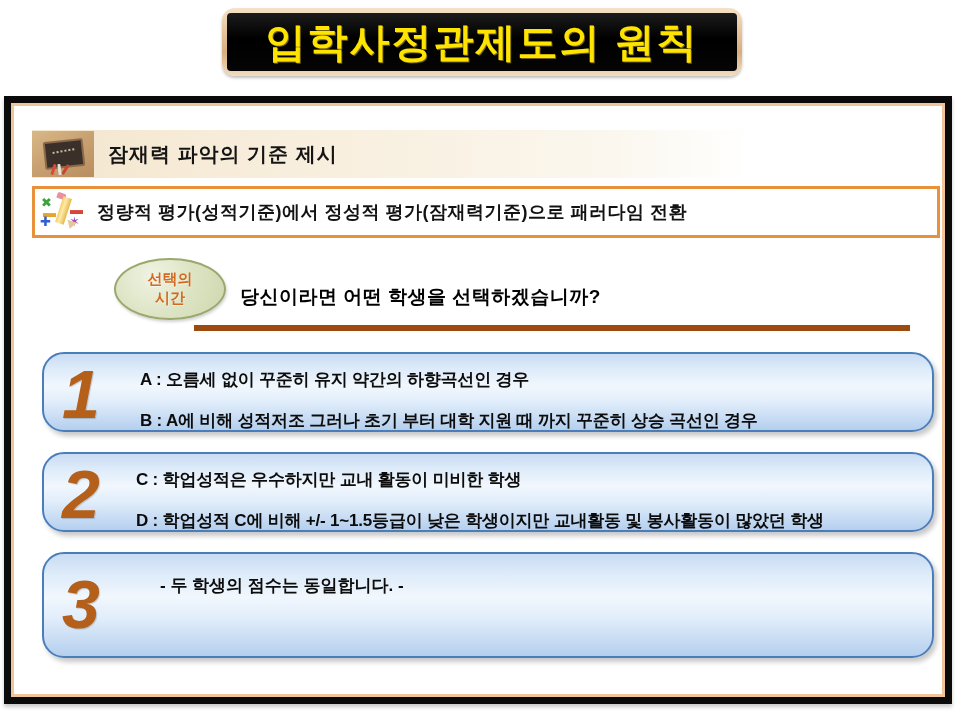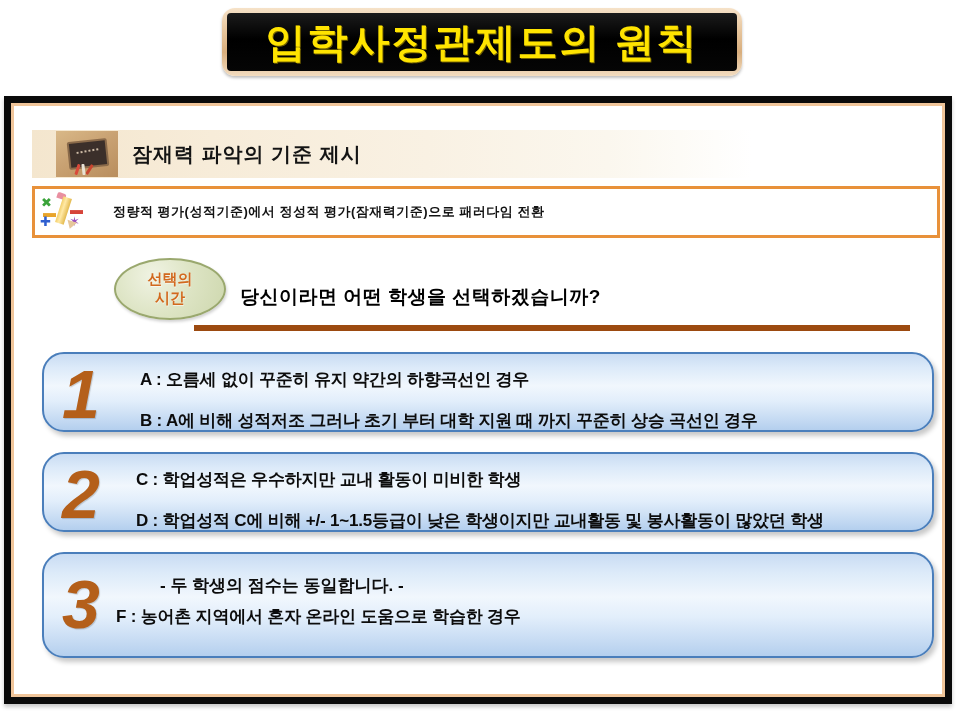--- a/index.html
+++ b/index.html
@@ -83,21 +83,20 @@
     background: linear-gradient(90deg,
        #f4e6ce 0%, #f7ecd9 25%, #f9f1e3 55%, #fbf7ee 80%, #ffffff 100%);
   }
   .heading-row {
     position: absolute;
     left: 18px;
     top: 24px;
     height: 48px;
     display: flex;
     align-items: center;
-    padding-left: 24px;
   }
   .chalkboard-icon {
     position: relative;
     width: 62px;
     height: 46px;
     flex: 0 0 auto;
     background: linear-gradient(150deg, #d9b887 0%, #c9a273 45%, #b98e5e 100%);
     overflow: hidden;
   }
   .chalkboard-icon .board {
@@ -187,22 +186,22 @@
     font-weight: bold;
     line-height: 1;
   }
   .pencil-icon .sym-x  { left: 2px;  top: 6px;  color: #3aa33a; }
   .pencil-icon .sym-eq { left: 31px; top: 13px; color: #d6443a; }
   .pencil-icon .sym-pl { left: 1px;  top: 25px; color: #2f5fd0; }
   .pencil-icon .sym-ast{ left: 30px; top: 25px; color: #9a4fc0; }
   .pencil-icon .sym-dash { left: 4px; top: 16px; color: #e8a42a; }
 
   .statement-text {
-    margin-left: 28px;
-    font-size: 13px;
+    margin-left: 12px;
+    font-size: 18px;
     font-weight: bold;
     color: #121212;
     letter-spacing: 0.5px;
     white-space: nowrap;
   }
 
   
   .choice-ellipse {
     position: absolute;
     left: 100px;
@@ -362,18 +361,17 @@
       <div class="box-lines">
         <div class="box-line">C : 학업성적은  우수하지만 교내 활동이 미비한 학생</div>
         <div class="box-line">D : 학업성적 C에 비해 +/- 1~1.5등급이 낮은 학생이지만 교내활동 및 봉사활동이 많았던 학생</div>
       </div>
     </div>
 
     <div class="num-box" id="box3">
       <div class="num-glyph">3</div>
       <div class="box-lines">
         <div class="note-line">- 두 학생의 점수는 동일합니다. -</div>
-        <div class="box-line">F : 농어촌 지역에서 혼자 온라인 도움으로 학습한 경우</div>
       </div>
     </div>
 
   </div>
 </div>
 
 </body></html>

